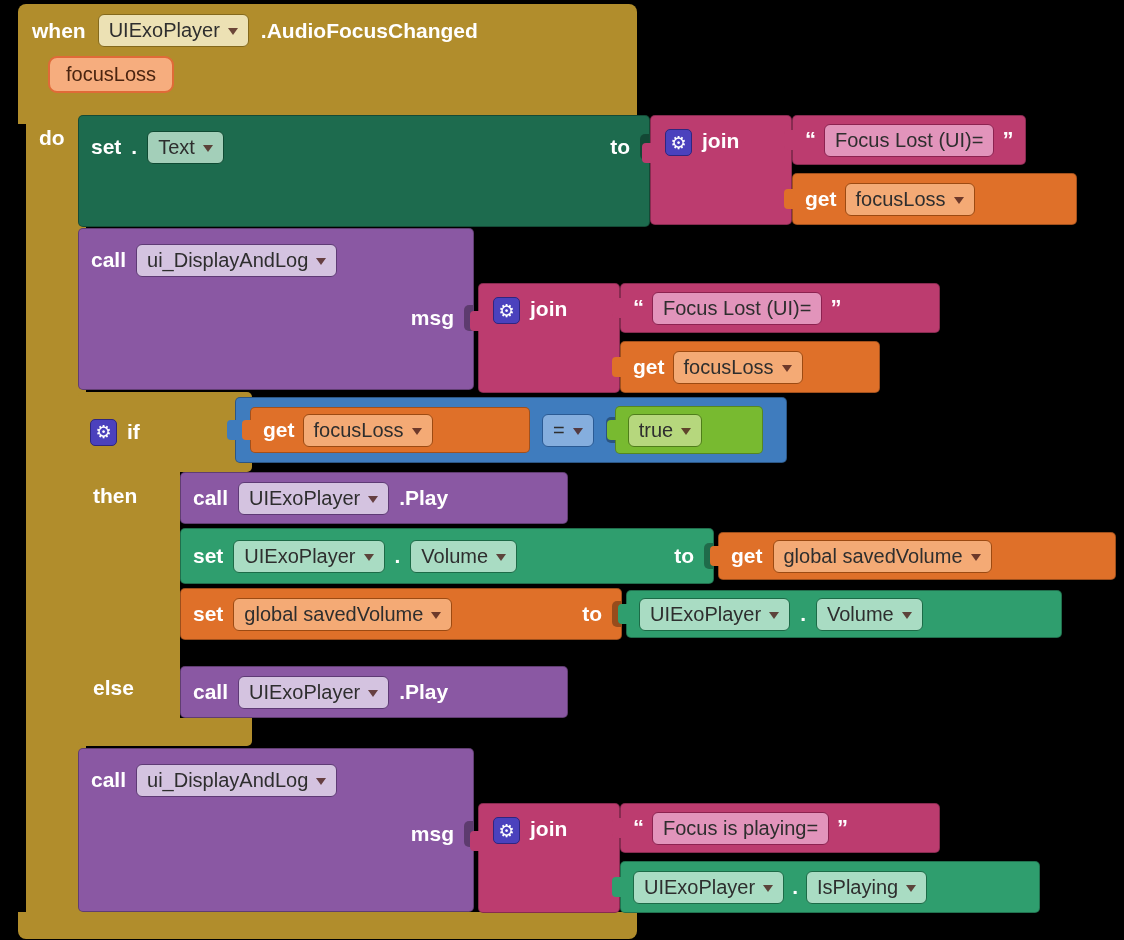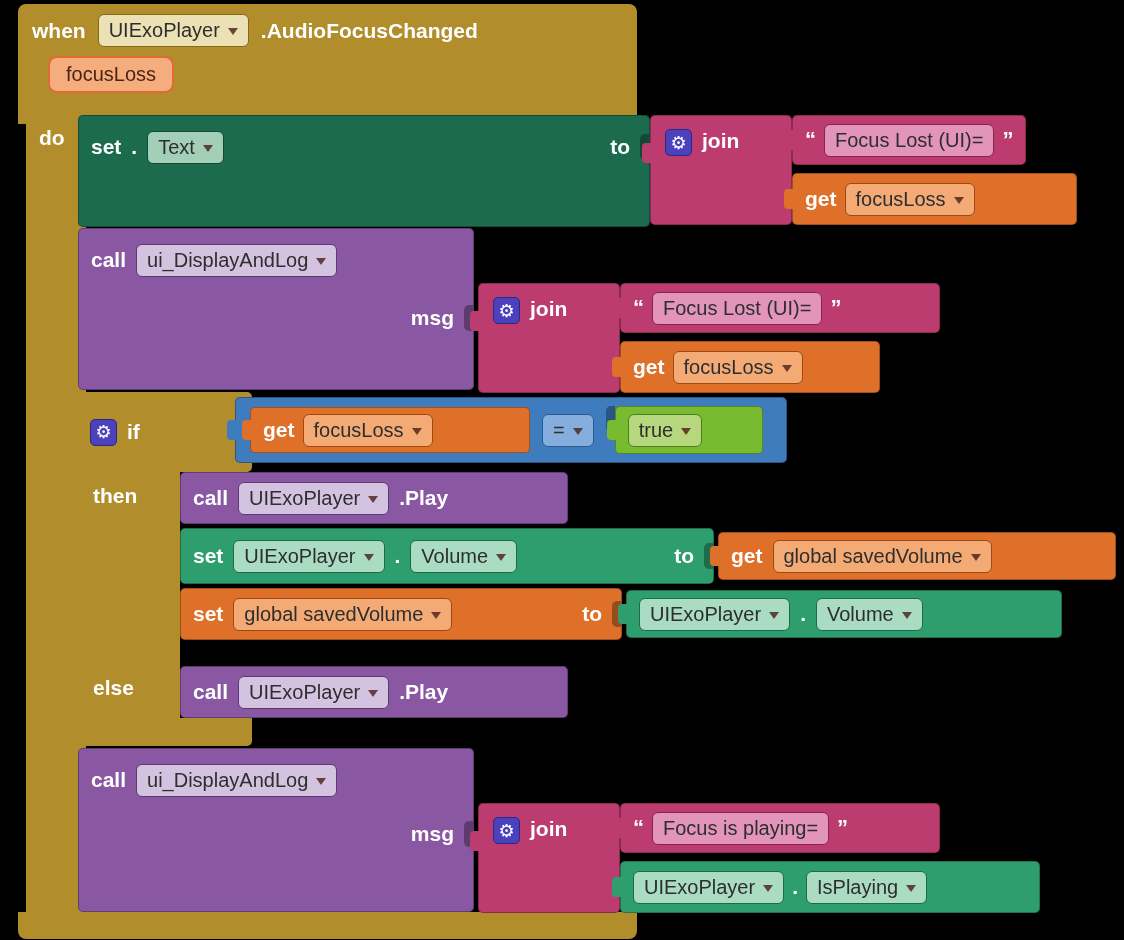--- a/index.html
+++ b/index.html
@@ -175,21 +175,21 @@
         <span class="kw">get</span>
         <span class="chip on-orange">
           <span>focusLoss</span>
           <span class="arr"></span>
         </span>
       </div>
       <span class="chip on-blue">
         <span>=</span>
         <span class="arr"></span>
       </span>
-      <span style="display:flex;">
+      <span style="display:flex;align-items:center;">
         <span class="sock"></span>
         <div class="vblk lime" style="height:48px;min-width:148px;">
           <span class="plug p-lime"></span>
           <span class="chip on-lime">
             <span>true</span>
             <span class="arr"></span>
           </span>
         </div>
       </span>
     </div>

